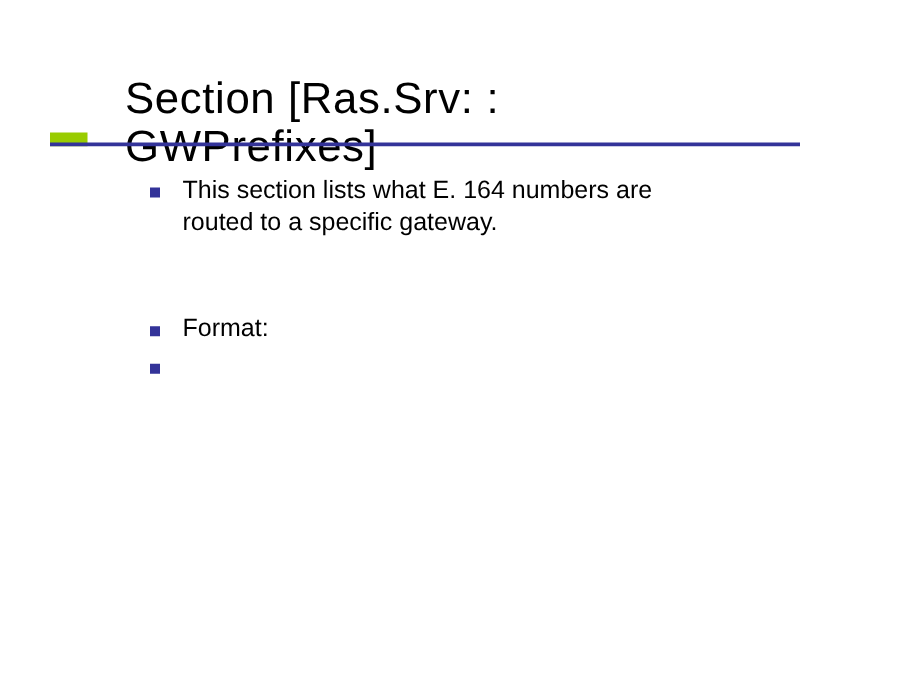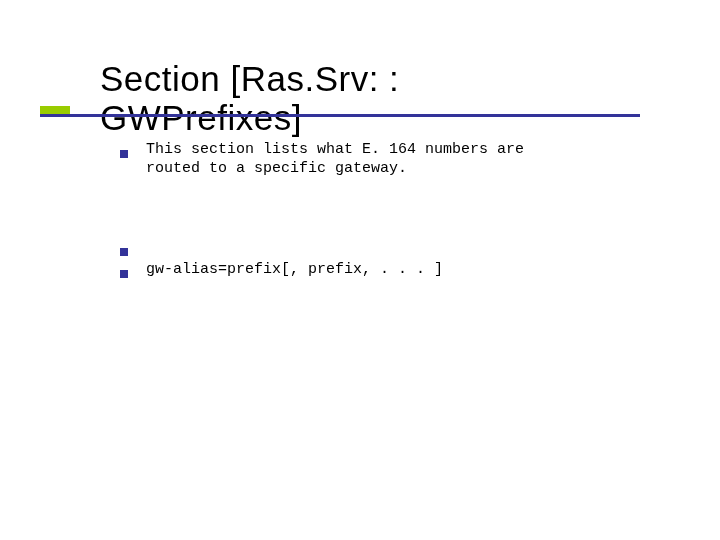--- a/index.html
+++ b/index.html
@@ -60,24 +60,23 @@
   }
   .bullet {
     flex: 0 0 auto;
     width: 8px;
     height: 8px;
     background: #333399;
     margin-top: 10px;
     margin-right: 18px;
   }
   .item-text {
-    font-size: 15px;
+    font-size: 20px;
     line-height: 1.28;
     color: #000000;
-    font-family: Liberation Mono, monospace;
   }
   .gap {
     height: 56px;
   }
   .gap-small {
     height: 30px;
   }
 </style>
 </head>
 <body>
@@ -95,25 +94,25 @@
 
     <div class="item">
       <div class="bullet"></div>
       <div class="item-text">This section lists what E. 164 numbers are routed to a specific gateway.</div>
     </div>
 
     <div class="gap"></div>
 
     <div class="item">
       <div class="bullet"></div>
+      <div class="item-text">Format:</div>
     </div>
 
     <div class="item">
       <div class="bullet"></div>
-      <div class="item-text">gw-alias=prefix[, prefix, . . . ]</div>
     </div>
 
     <div class="gap-small"></div>
 
 
   </div>
 
 </div>
 
 </body></html>

